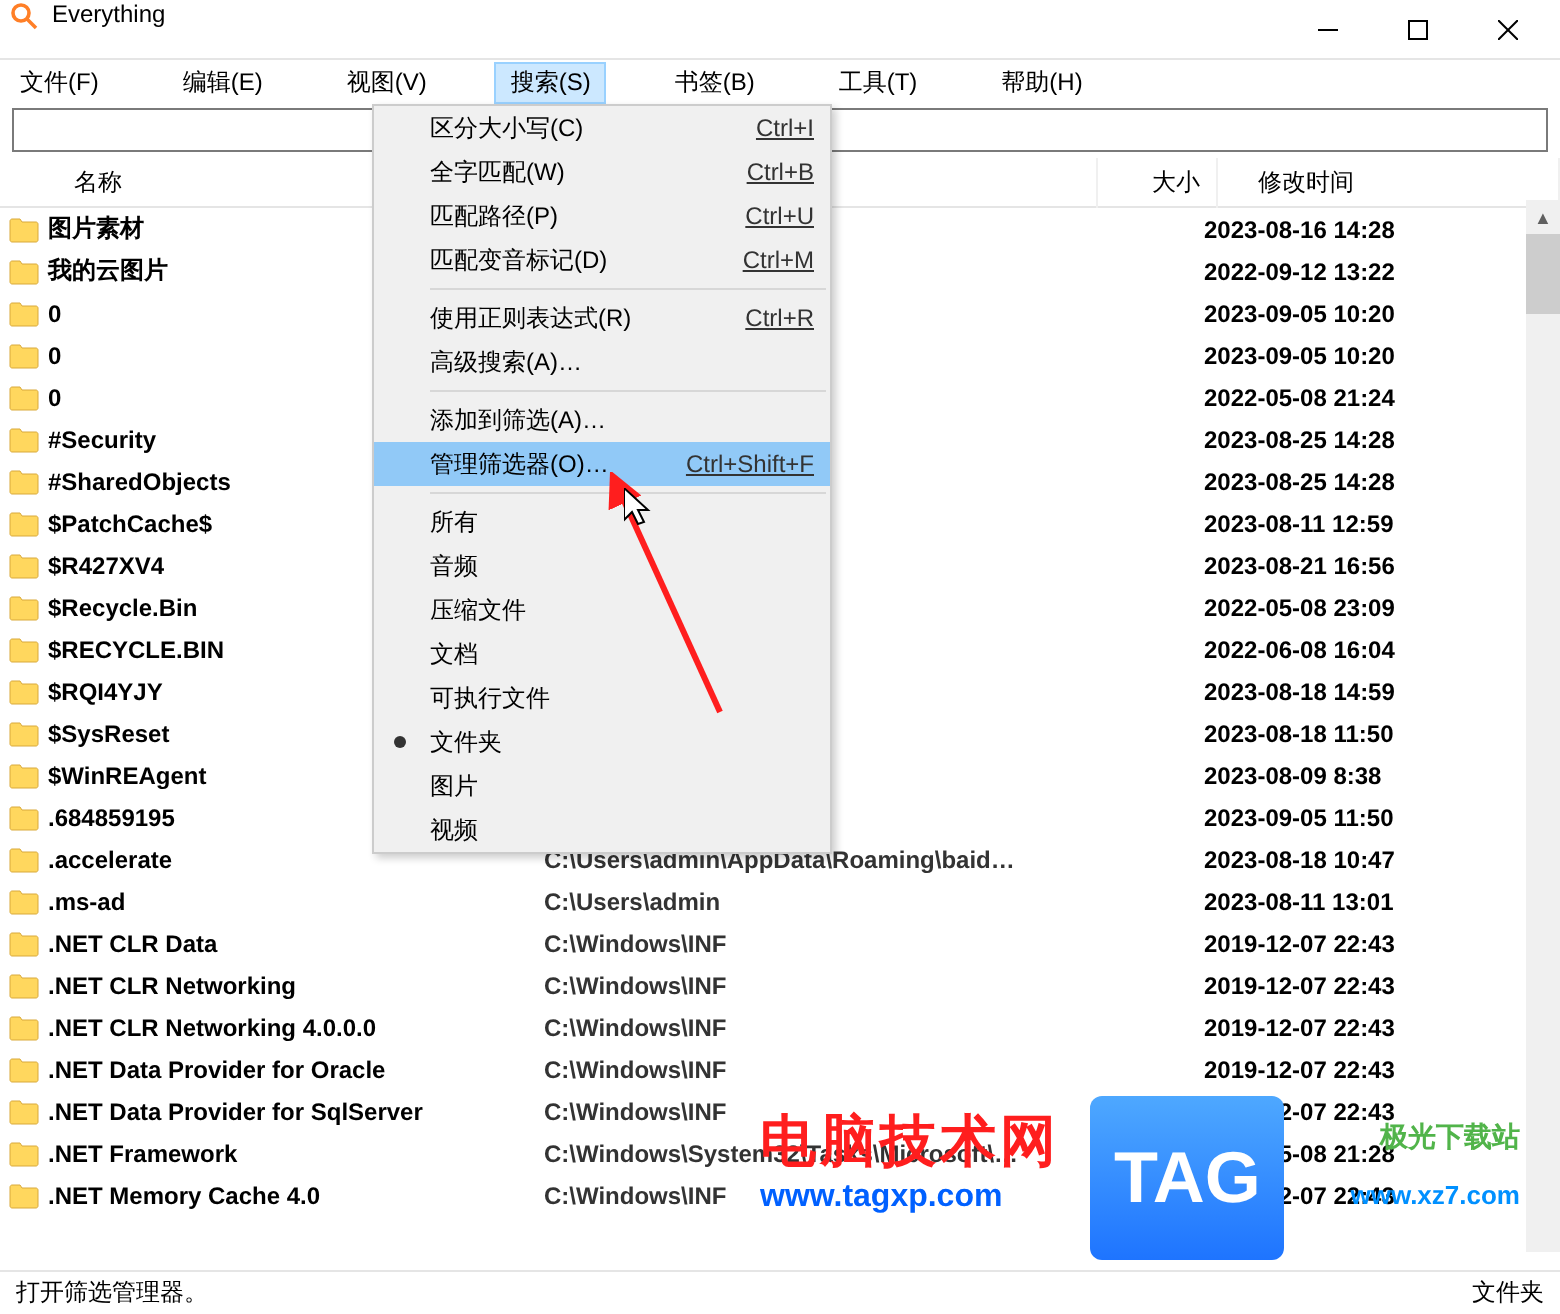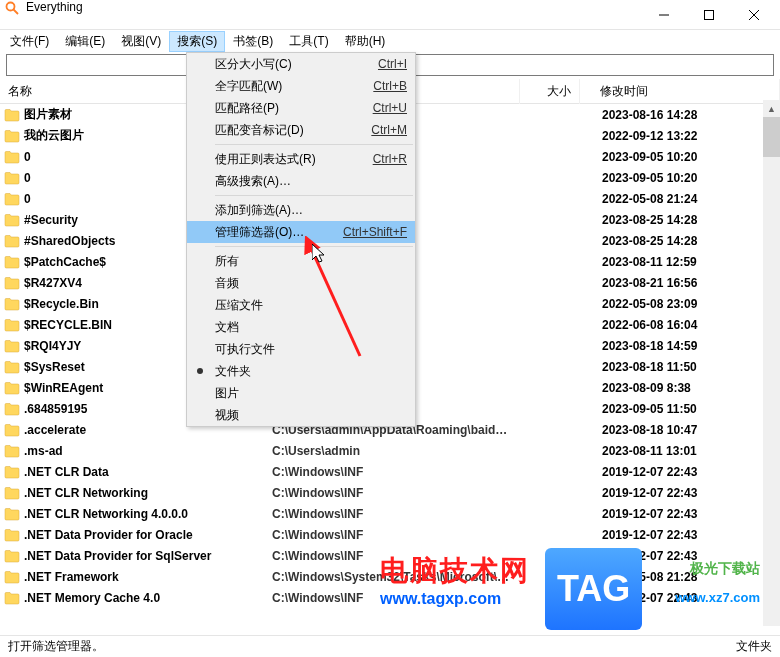--- a/index.html
+++ b/index.html
@@ -4,38 +4,38 @@
   <style>
     * { margin: 0; padding: 0; box-sizing: border-box; font-family: "Microsoft YaHei", "Segoe UI", sans-serif; }
     body { width: 780px; height: 657px; background: #fff; font-size: 12px; overflow: hidden; position: relative; }
 
     .titlebar { display: flex; align-items: flex-start; height: 30px; padding: 0 4px; background: #fff; border-bottom: 1px solid #e5e5e5; }
     .titlebar-icon { width: 16px; height: 16px; margin-right: 6px; display: flex; align-items: center; justify-content: center; }
     .titlebar-title { flex: 1; font-size: 12px; }
     .win-btns { display: flex; }
     .win-btn { width: 45px; height: 30px; display: flex; align-items: center; justify-content: center; }
 
-    .menubar { display: flex; height: 22px; align-items: center; padding: 0 2px; }
+    .menubar { display: flex; height: 22px; align-items: center; padding: 0 2px; gap: 26px; }
     .menu-item { padding: 2px 8px; font-size: 12px; }
     .menu-item.active { background: #cce8ff; border: 1px solid #99d1ff; padding: 1px 7px; }
 
     .searchbar { padding: 2px 6px 4px 6px; }
     .search-input { width: 100%; height: 22px; border: 1px solid #7a7a7a; padding: 0 4px; font-size: 12px; }
 
     .dropdown { position: absolute; left: 186px; top: 52px; background: #f0f0f0; border: 1px solid #ccc; box-shadow: 2px 2px 4px rgba(0,0,0,0.2); width: 230px; z-index: 100; }
     .dropdown-row { display: flex; align-items: center; height: 22px; padding: 0 8px 0 28px; font-size: 12px; position: relative; }
     .dropdown-row.highlighted { background: #91c9f7; }
     .dropdown-label { flex: 1; }
     .dropdown-shortcut { color: #333; text-decoration: underline; }
     .dropdown-sep { height: 1px; background: #d7d7d7; margin: 3px 2px 3px 28px; }
     .dropdown-bullet { position: absolute; left: 10px; width: 6px; height: 6px; background: #333; border-radius: 50%; }
 
     .headers { display: flex; height: 24px; align-items: center; border-bottom: 1px solid #e5e5e5; }
     .hdr { padding: 4px 8px; font-size: 12px; border-right: 1px solid #f0f0f0; }
-    .hdr-name { width: 270px; }
+    .hdr-name { width: 270px; margin-left: 29px; }
     .hdr-path { width: 250px; }
     .hdr-size { width: 60px; text-align: right; }
     .hdr-date { flex: 1; padding-left: 20px; }
 
     .file-list { height: 530px; overflow: hidden; }
     .file-row { display: flex; align-items: center; height: 21px; font-size: 12px; padding-left: 4px; font-weight: bold; }
     .file-icon { width: 16px; height: 16px; margin-right: 4px; display: flex; align-items: center; justify-content: center; }
     .folder-svg { fill: #ffd75e; stroke: #d9a93a; stroke-width: 0.5; }
     .file-name { width: 248px; }
     .file-path { width: 250px; color: #333; overflow: hidden; white-space: nowrap; }

